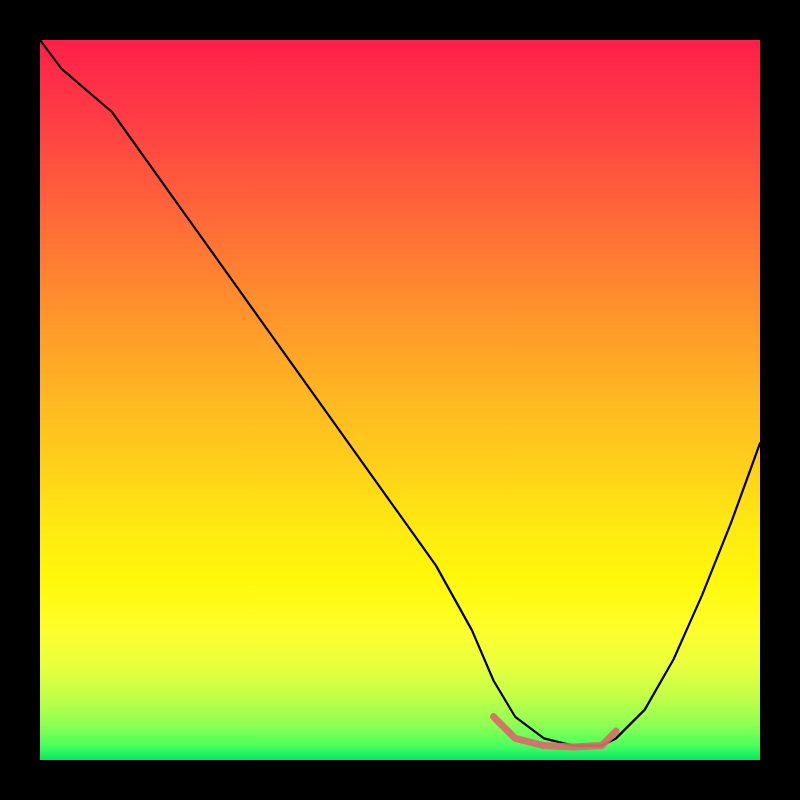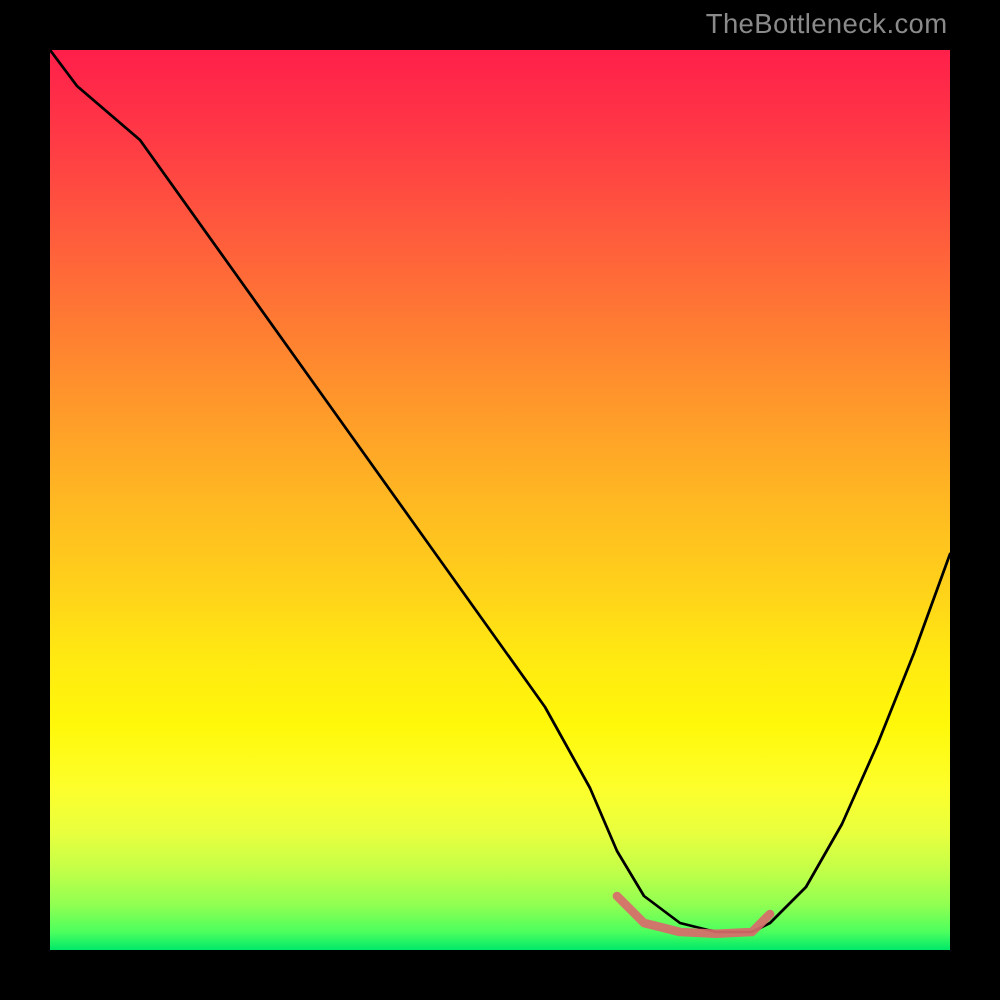--- a/index.html
+++ b/index.html
@@ -60,21 +60,20 @@
     font: 22px Arial, sans-serif;
     letter-spacing: 0.3px;
     font-weight: 400;
   }
 </style>
 </head>
 <body>
 
 <div class="frame">
 
-  <div class="watermark">TheBottleneck.com</div>
 
   <div class="plot-area">
     <div class="gradient-bg"></div>
 
     <svg class="curve-svg" viewBox="0 0 720 720" preserveAspectRatio="none">
       <path id="main-curve" fill="none" stroke-width="2.2" stroke-linecap="round" stroke-linejoin="round" d="M0.0 0.0 L21.6 28.8 L72.0 72.0 L144.0 172.8 L216.0 273.6 L288.0 374.4 L360.0 475.2 L396.0 525.6 L432.0 590.4 L453.6 640.8 L475.2 676.8 L504.0 698.4 L532.8 705.6 L561.6 705.6 L576.0 698.4 L604.8 669.6 L633.6 619.2 L662.4 554.4 L691.2 482.4 L720.0 403.2" stroke="#000000"></path>
       <path id="emph-curve" fill="none" stroke-width="7" stroke-linecap="round" stroke-linejoin="round" opacity="0.92" d="M453.6 676.8 L475.2 698.4 L504.0 705.6 L532.8 707.0 L561.6 705.6 L576.0 691.2" stroke="#d86b6b"></path>
     </svg>
   </div>
 

